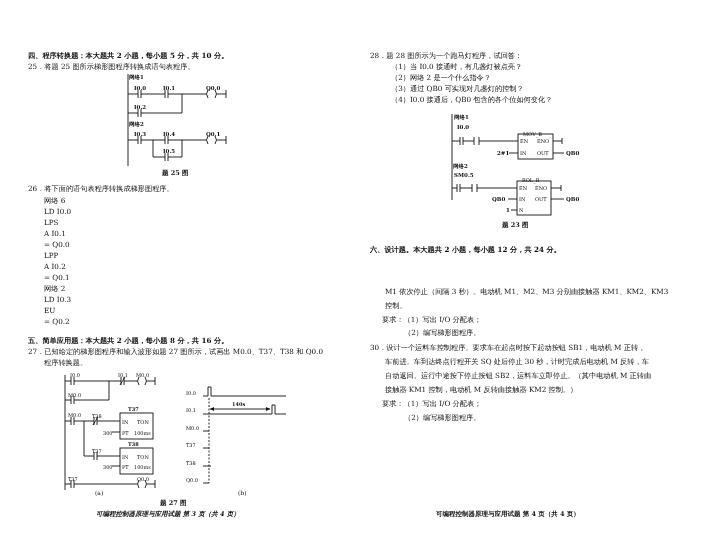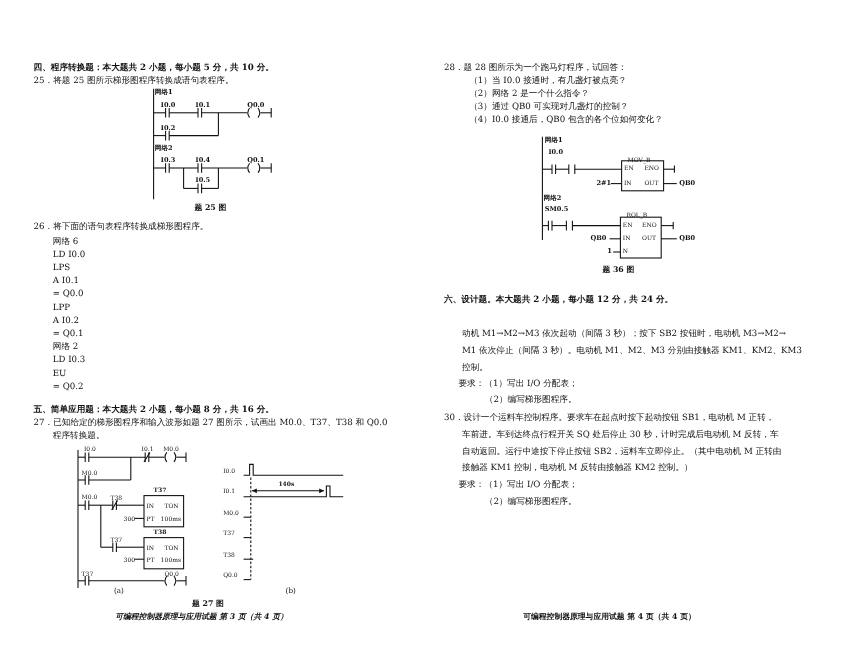--- a/index.html
+++ b/index.html
@@ -266,28 +266,27 @@
         <line class="ln" x1="116" y1="184" x2="116" y2="192"></line>
       <line class="ln" x1="116" y1="188" x2="156" y2="188"></line>
       <rect class="ln" x="156" y="181" width="34" height="34"></rect>
       <line class="ln" x1="190" y1="188" x2="200" y2="188"></line>
       <line class="ln" x1="200" y1="185" x2="200" y2="191"></line>
       <line class="ln" x1="147" y1="199" x2="156" y2="199"></line>
       <line class="ln" x1="190" y1="199" x2="203" y2="199"></line>
       <line class="ln" x1="150" y1="210" x2="156" y2="210"></line>
     </svg>
     <div class="sm" style="left:113px;top:115px;font-size:4px;"></div>
-    <div class="caption" style="left:141px;top:221px;">题 36 图</div>
+    <div class="caption" style="left:141px;top:221px;">题 23 图</div>
   </div>
 
   <div class="t b" style="left:9px;top:245px;">
     <span>六、设计题。</span><span>本大题共 2 小题，每小题 12 分，共 24 分。</span>
   </div>
 
-  <div class="t" style="left:24px;top:273px;">动机 M1→M2→M3 依次起动（间隔 3 秒）；按下 SB2 按钮时，电动机 M3→M2→</div>
   <div class="t" style="left:24px;top:287px;">M1 依次停止（间隔 3 秒）。电动机 M1、M2、M3 分别由接触器 KM1、KM2、KM3</div>
   <div class="t" style="left:24px;top:301px;">控制。</div>
   <div class="t" style="left:21px;top:315px;">要求：（1）写出 I/O 分配表；</div>
   <div class="t" style="left:43px;top:328px;">（2）编写梯形图程序。</div>
 
   <div class="t" style="left:9px;top:343px;">30．设计一个运料车控制程序。要求车在起点时按下起动按钮 SB1，电动机 M 正转，</div>
   <div class="t" style="left:24px;top:357px;">车前进。车到达终点行程开关 SQ 处后停止 30 秒，计时完成后电动机 M 反转，车</div>
   <div class="t" style="left:24px;top:371px;">自动返回。运行中途按下停止按钮 SB2，运料车立即停止。（其中电动机 M 正转由</div>
   <div class="t" style="left:24px;top:385px;">接触器 KM1 控制，电动机 M 反转由接触器 KM2 控制。）</div>
   <div class="t" style="left:21px;top:399px;">要求：（1）写出 I/O 分配表；</div>

